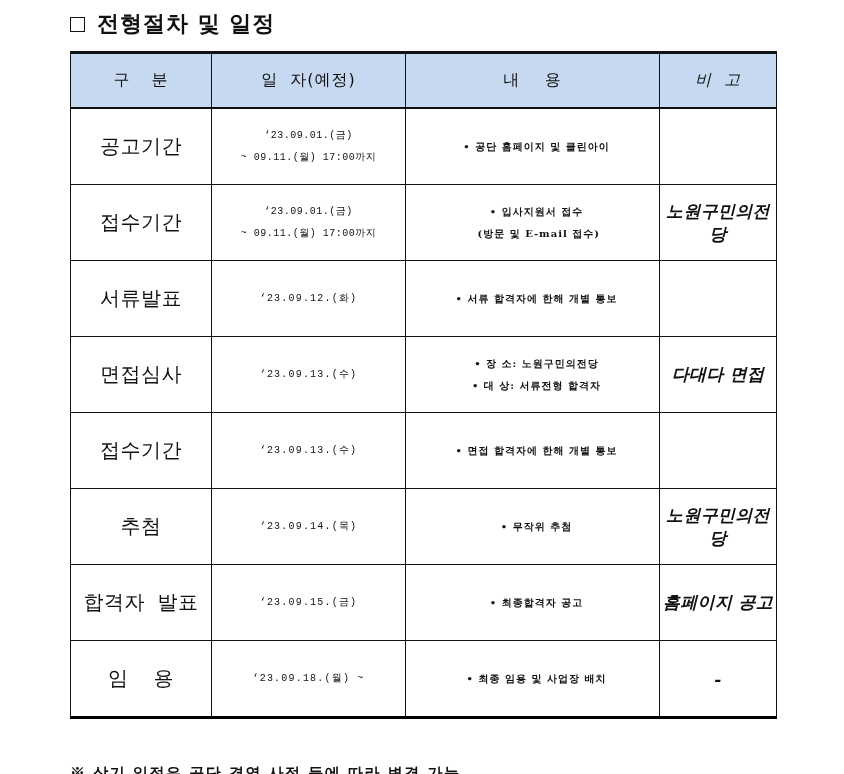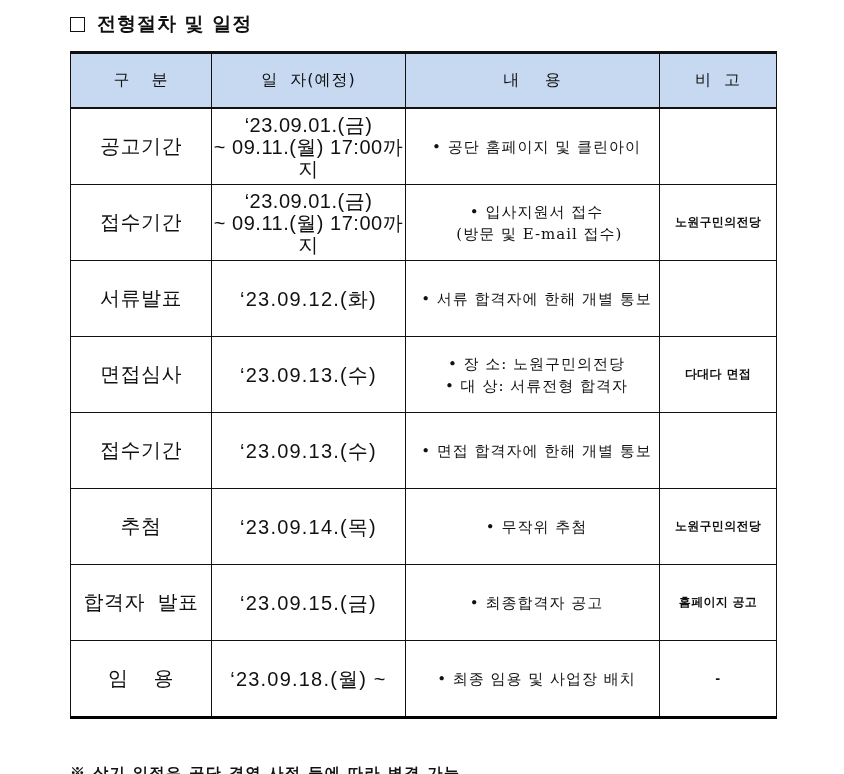--- a/index.html
+++ b/index.html
@@ -17,21 +17,21 @@
     }
     .title {
       position: absolute;
       left: 70px;
       top: 9px;
       height: 30px;
       display: flex;
       align-items: center;
       font-family: "DejaVu Sans", "Liberation Sans", sans-serif;
       font-weight: bold;
-      font-size: 19px;
+      font-size: 22px;
       letter-spacing: 1px;
       justify-content: flex-end;
     }
     .title .box {
       display: inline-block;
       width: 15px;
       height: 15px;
       border: 1.5px solid #111;
       margin-right: 12px;
       box-sizing: border-box;
@@ -60,54 +60,54 @@
       border-top: 3px solid #111;
       border-bottom: 2.5px solid #111;
     }
     table.schedule tbody td {
       height: 75px;
     }
     table.schedule tbody tr:last-child td {
       border-bottom: 3px solid #000000;
     }
     table.schedule th:first-child, table.schedule td:first-child { border-left: 1.5px solid #111; font-family: Liberation Mono, monospace; }
-    table.schedule th:last-child, table.schedule td:last-child { border-right: 1.5px solid #111; }
+    table.schedule th:last-child, table.schedule td:last-child { border-right: 1.5px solid #111; font-style: italic; }
 
     .col-cat { width: 141px; }
     .col-date { width: 194px; }
     .col-content { width: 254px; }
     .col-note { width: 117px; }
 
     .cat {
       font-family: "DejaVu Sans", "Liberation Sans", sans-serif;
       font-size: 20px;
       letter-spacing: 0.5px;
     }
     .date {
-      font-family: Liberation Sans, sans-serif;
-      font-size: 20px;
+      font-family: Liberation Mono, monospace;
+      font-size: 10px;
       line-height: 22px;
       letter-spacing: 0.5px;
       margin-left: 35px;
     }
     .date.single { letter-spacing: 1.2px; }
     .content {
       text-align: center;
       padding-left: 8px !important;
       font-family: "DejaVu Serif", "Liberation Serif", serif;
-      font-weight: normal;
-      font-size: 15px;
+      font-weight: bold;
+      font-size: 10px;
       line-height: 22px;
       letter-spacing: 1px;
     }
     .content .line { display: block; white-space: nowrap; }
     .note {
       font-family: "DejaVu Serif", "Liberation Serif", serif;
       font-weight: bold;
-      font-size: 12px;
+      font-size: 17px;
       letter-spacing: 0.3px;
     }
     .footnote {
       position: absolute;
       left: 70px;
       top: 764px;
       font-family: "DejaVu Serif", "Liberation Serif", serif;
       font-weight: bold;
       font-size: 15px;
       letter-spacing: 1.5px;

